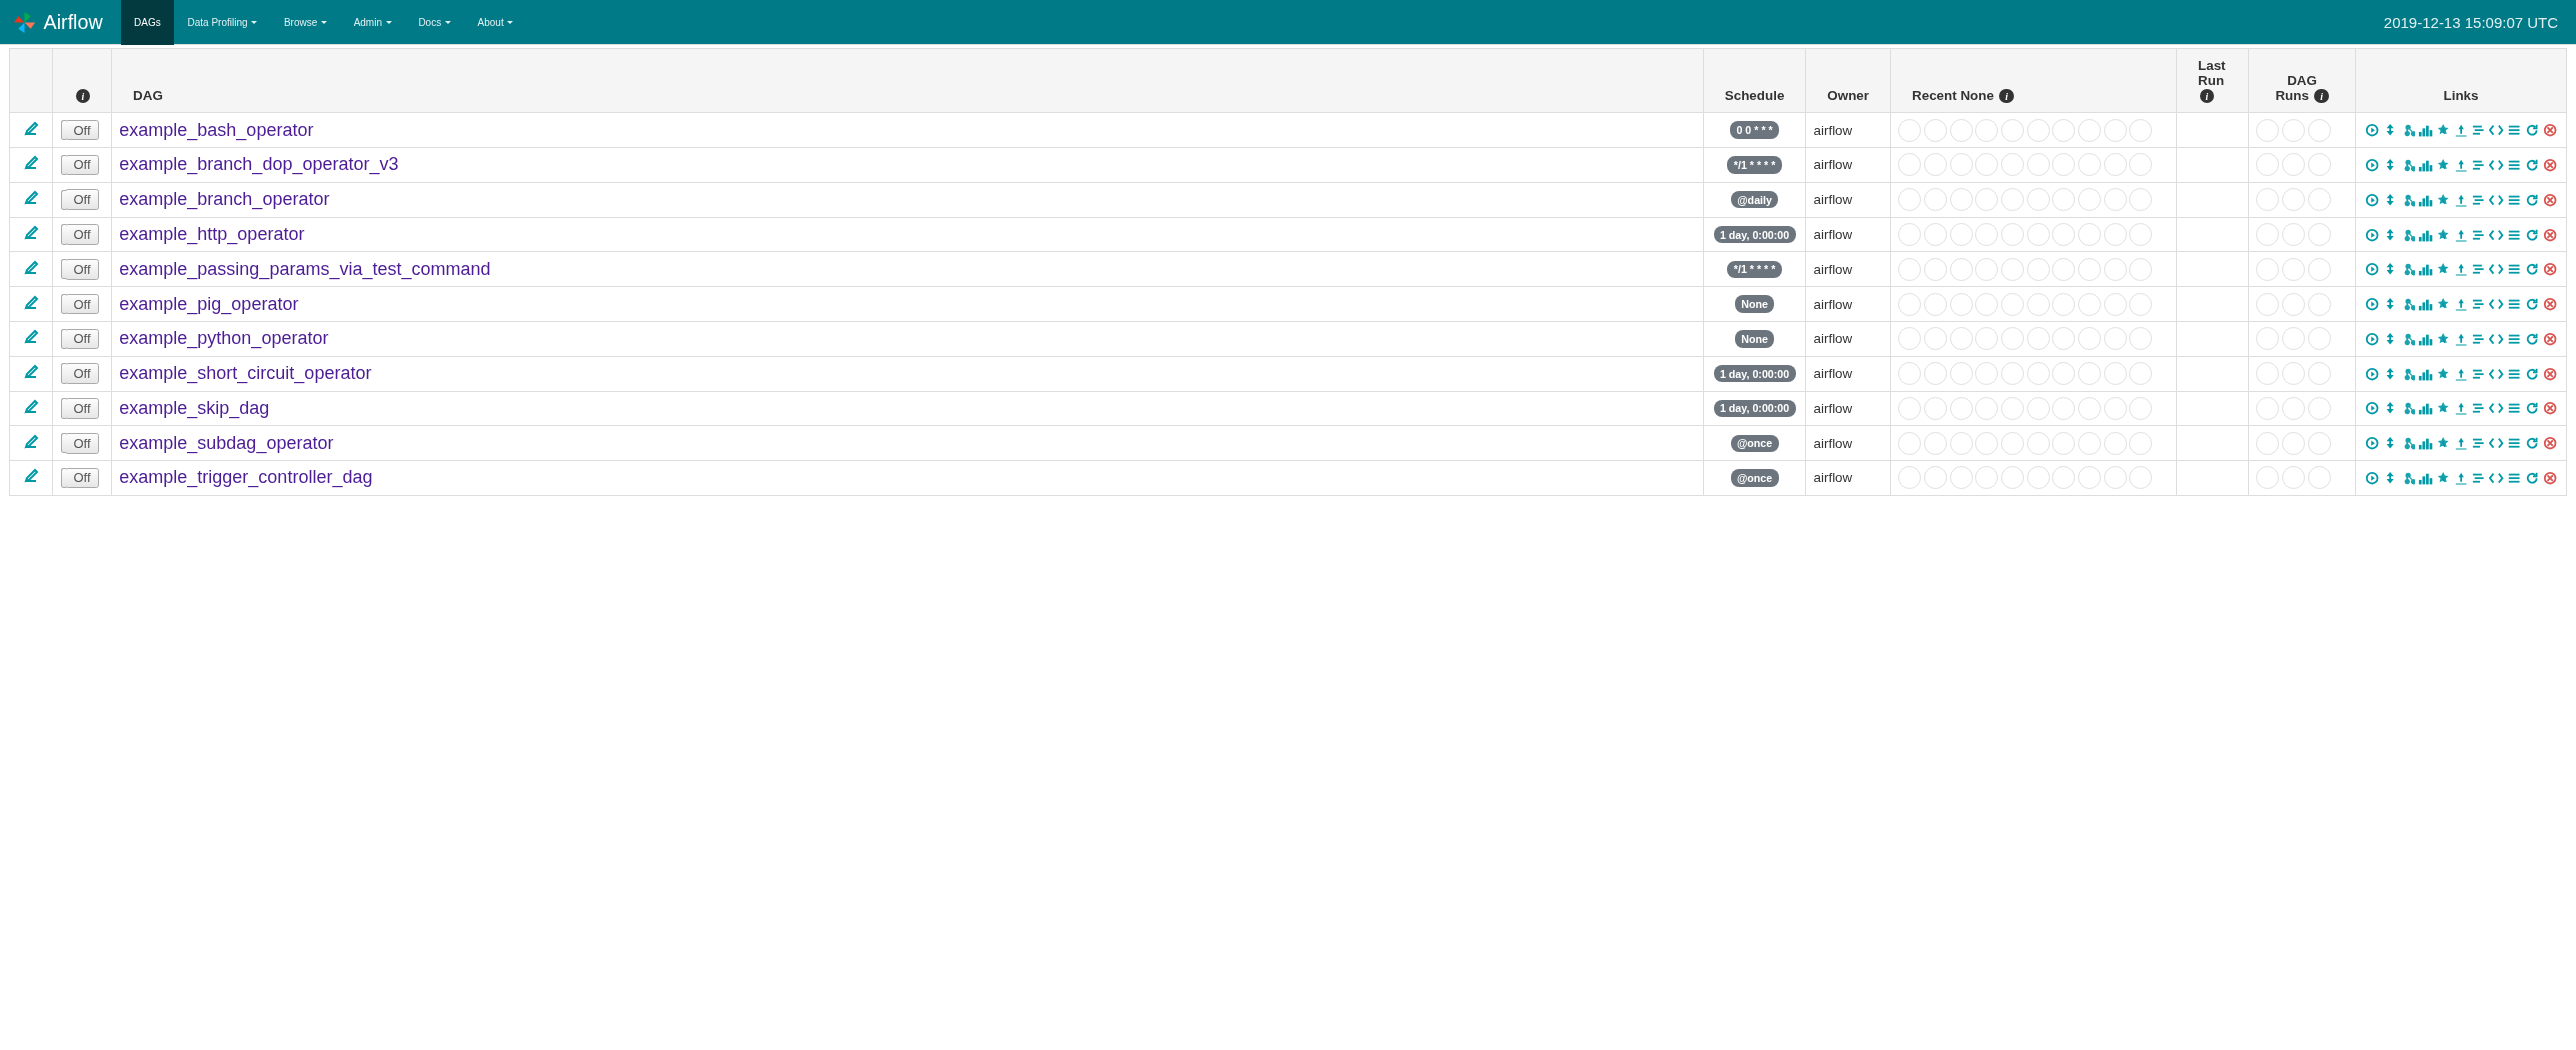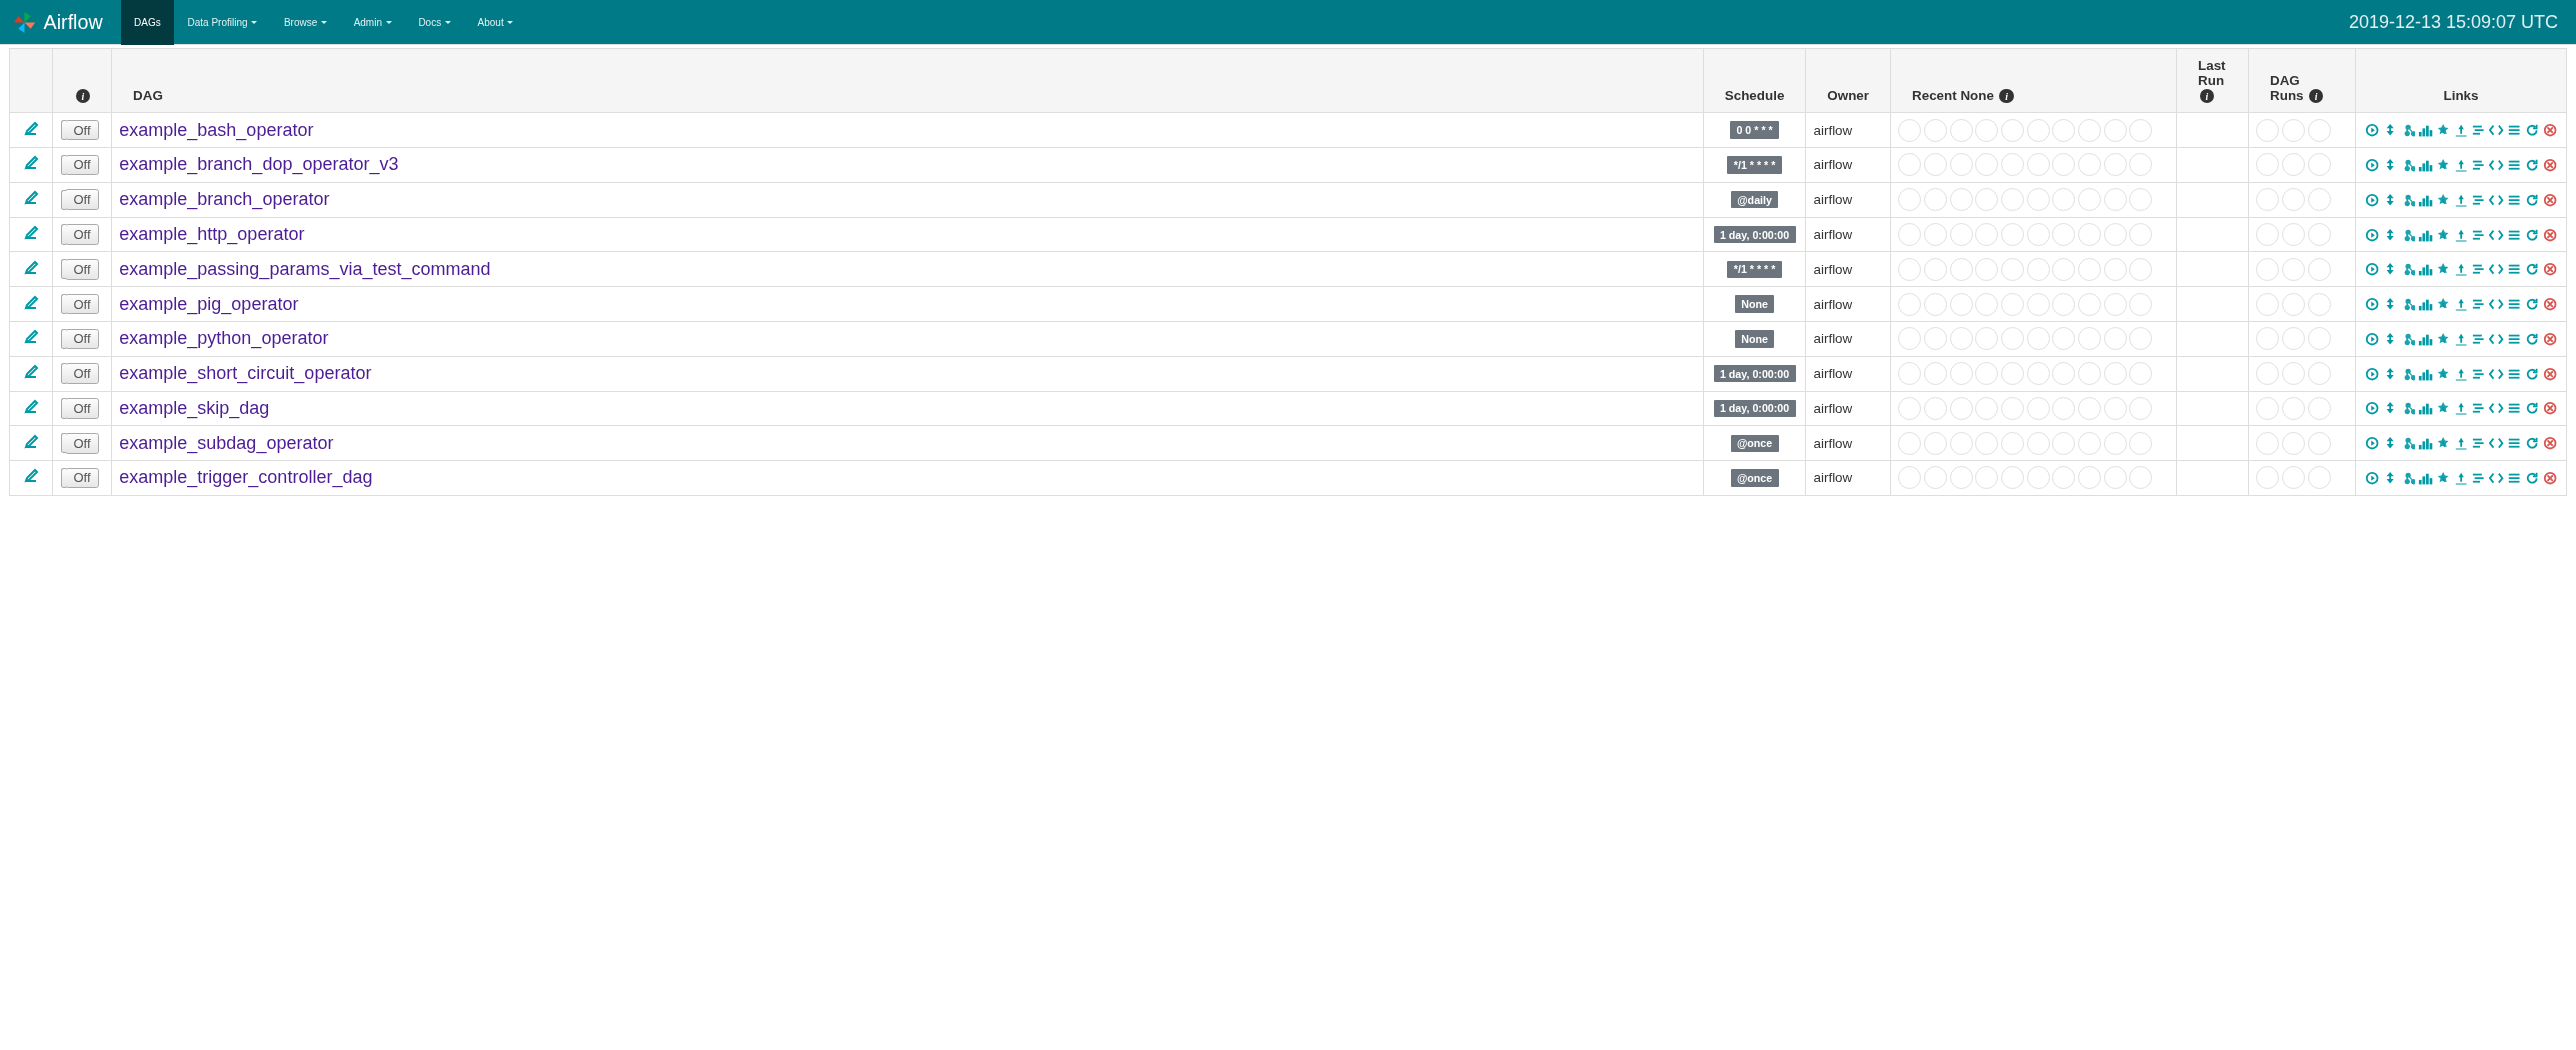--- a/index.html
+++ b/index.html
@@ -41,21 +41,21 @@
       width: 0;
       height: 0;
       border-left: 3.6px solid transparent;
       border-right: 3.6px solid transparent;
       border-top: 3.6px solid #e0f0f2;
       vertical-align: middle;
     }
     .navbar-time {
       margin-left: auto;
       color: #e0f0f2;
-      font-size: 18px;
+      font-size: 15px;
       padding-right: 4.5px;
     }
     
     .content { padding: 0 9px; }
     
     table { width: 100%; border-collapse: collapse; margin-top: 2.7px; }
     thead th {
       background: #f5f5f5;
       border: 0.9px solid #ddd;
       padding: 9px 21px;
@@ -101,21 +101,21 @@
       border-radius: 2.7px 0 0 2.7px;
     }
     
     .dag-link { color: #4c1d95; cursor: pointer; font-size: 18px; }
     
     .schedule-label {
       display: inline-block;
       background: #6c757d;
       color: #fff;
       padding: 2.7px 6.3px;
-      border-radius: 1px;
+      border-radius: 8px;
       font-size: 10.7px;
       font-weight: bold;
       cursor: pointer;
     }
     
     .circles { display: flex; gap: 2.7px; }
     .circle {
       width: 23px;
       height: 23px;
       border: 0.9px solid #e0e0e0;
@@ -200,21 +200,21 @@
   <table>
     <thead>
       <tr>
         <th class="center" style="width:36px;"></th>
         <th class="center" style="width:45px;"><span class="info-icon">i</span></th>
         <th>DAG</th>
         <th class="center" style="width:98px;">Schedule</th>
         <th style="width:81px;margin-top:19px;">Owner</th>
         <th style="width:286px;"><span>Recent None</span> <span class="info-icon">i</span></th>
         <th style="width:72px;"><span>Last Run</span> <span class="info-icon">i</span></th>
-        <th style="width:107px;"><span>DAG Runs</span> <span class="info-icon">i</span></th>
+        <th style="width:107px;text-align:center;"><span>DAG Runs</span> <span class="info-icon">i</span></th>
         <th class="center" style="width:179px;">Links</th>
       </tr>
     </thead>
     <tbody id="dag-rows">
         <tr>
           <td class="center"><span class="edit-icon">
               <svg width="16" height="16" viewBox="0 0 16 16">
                 <use href="#i-edit"></use>
               </svg>
             </span></td>

